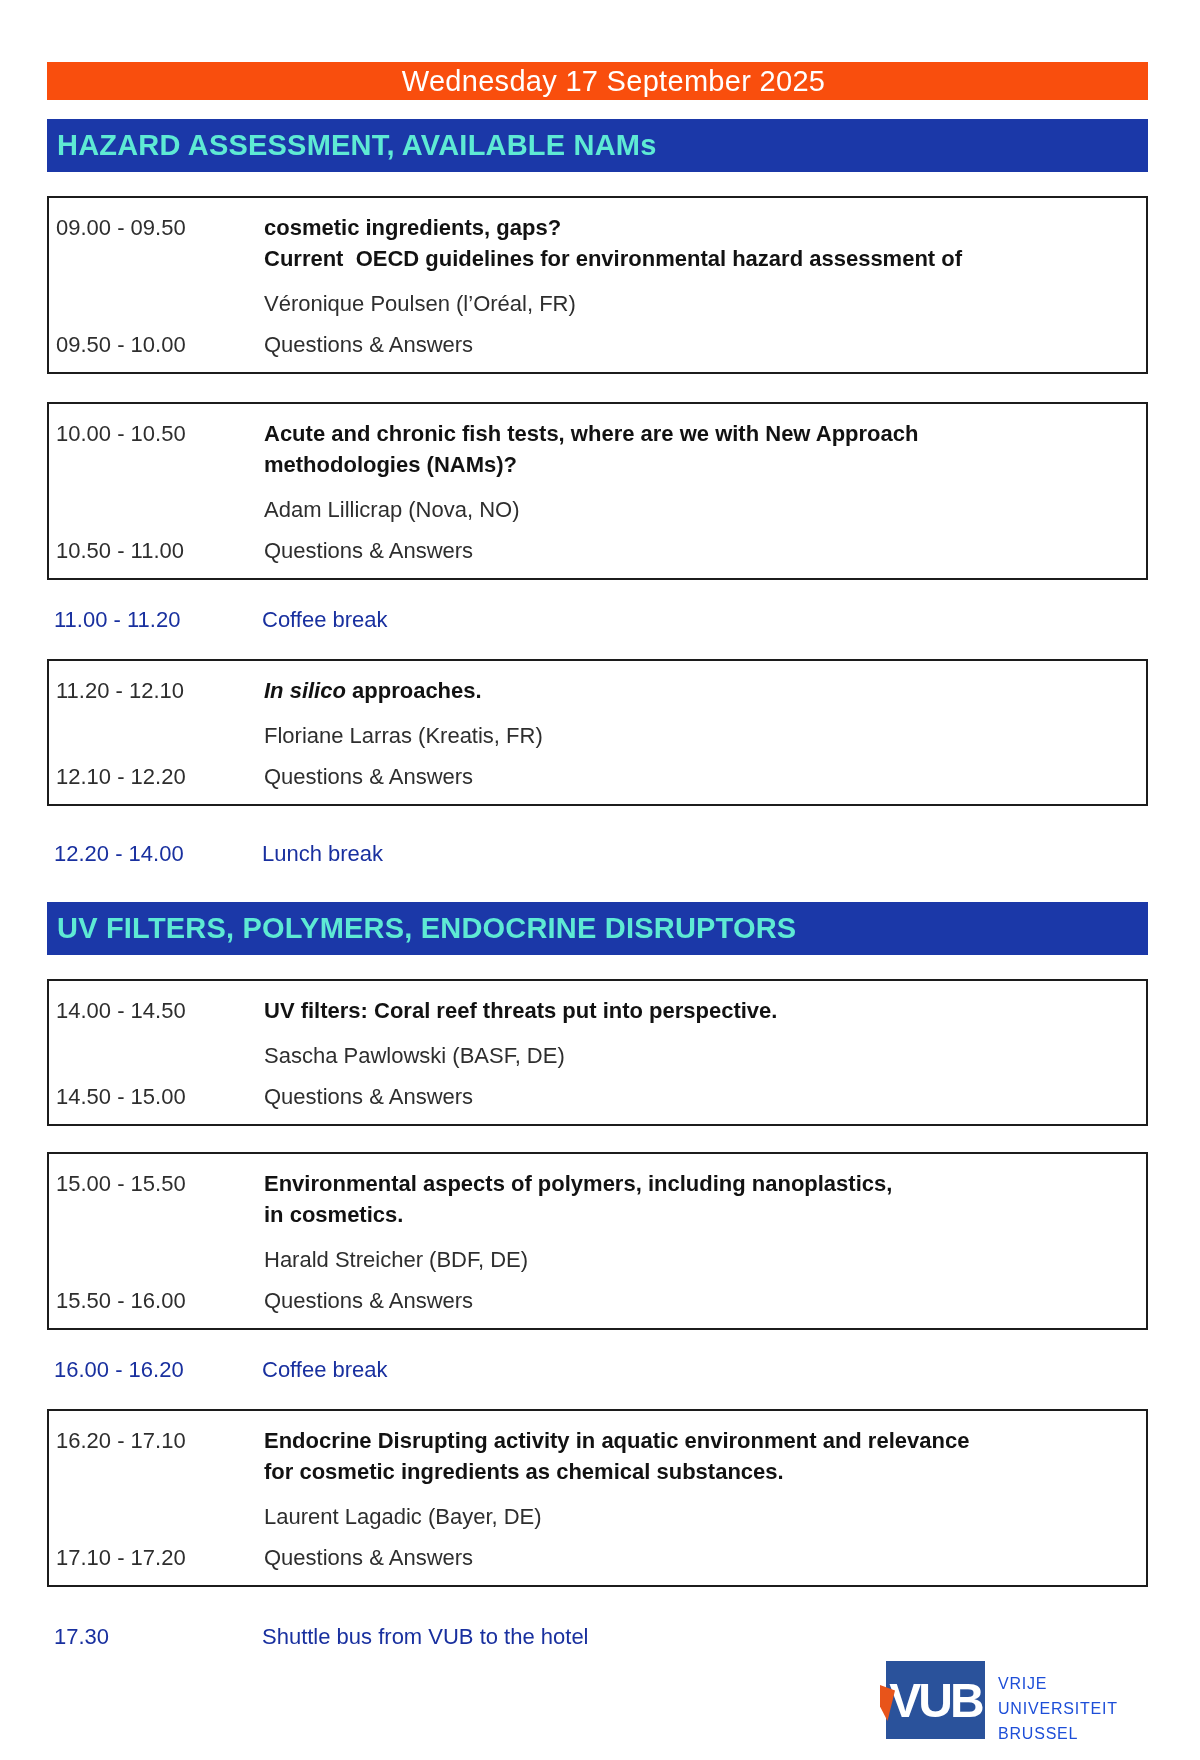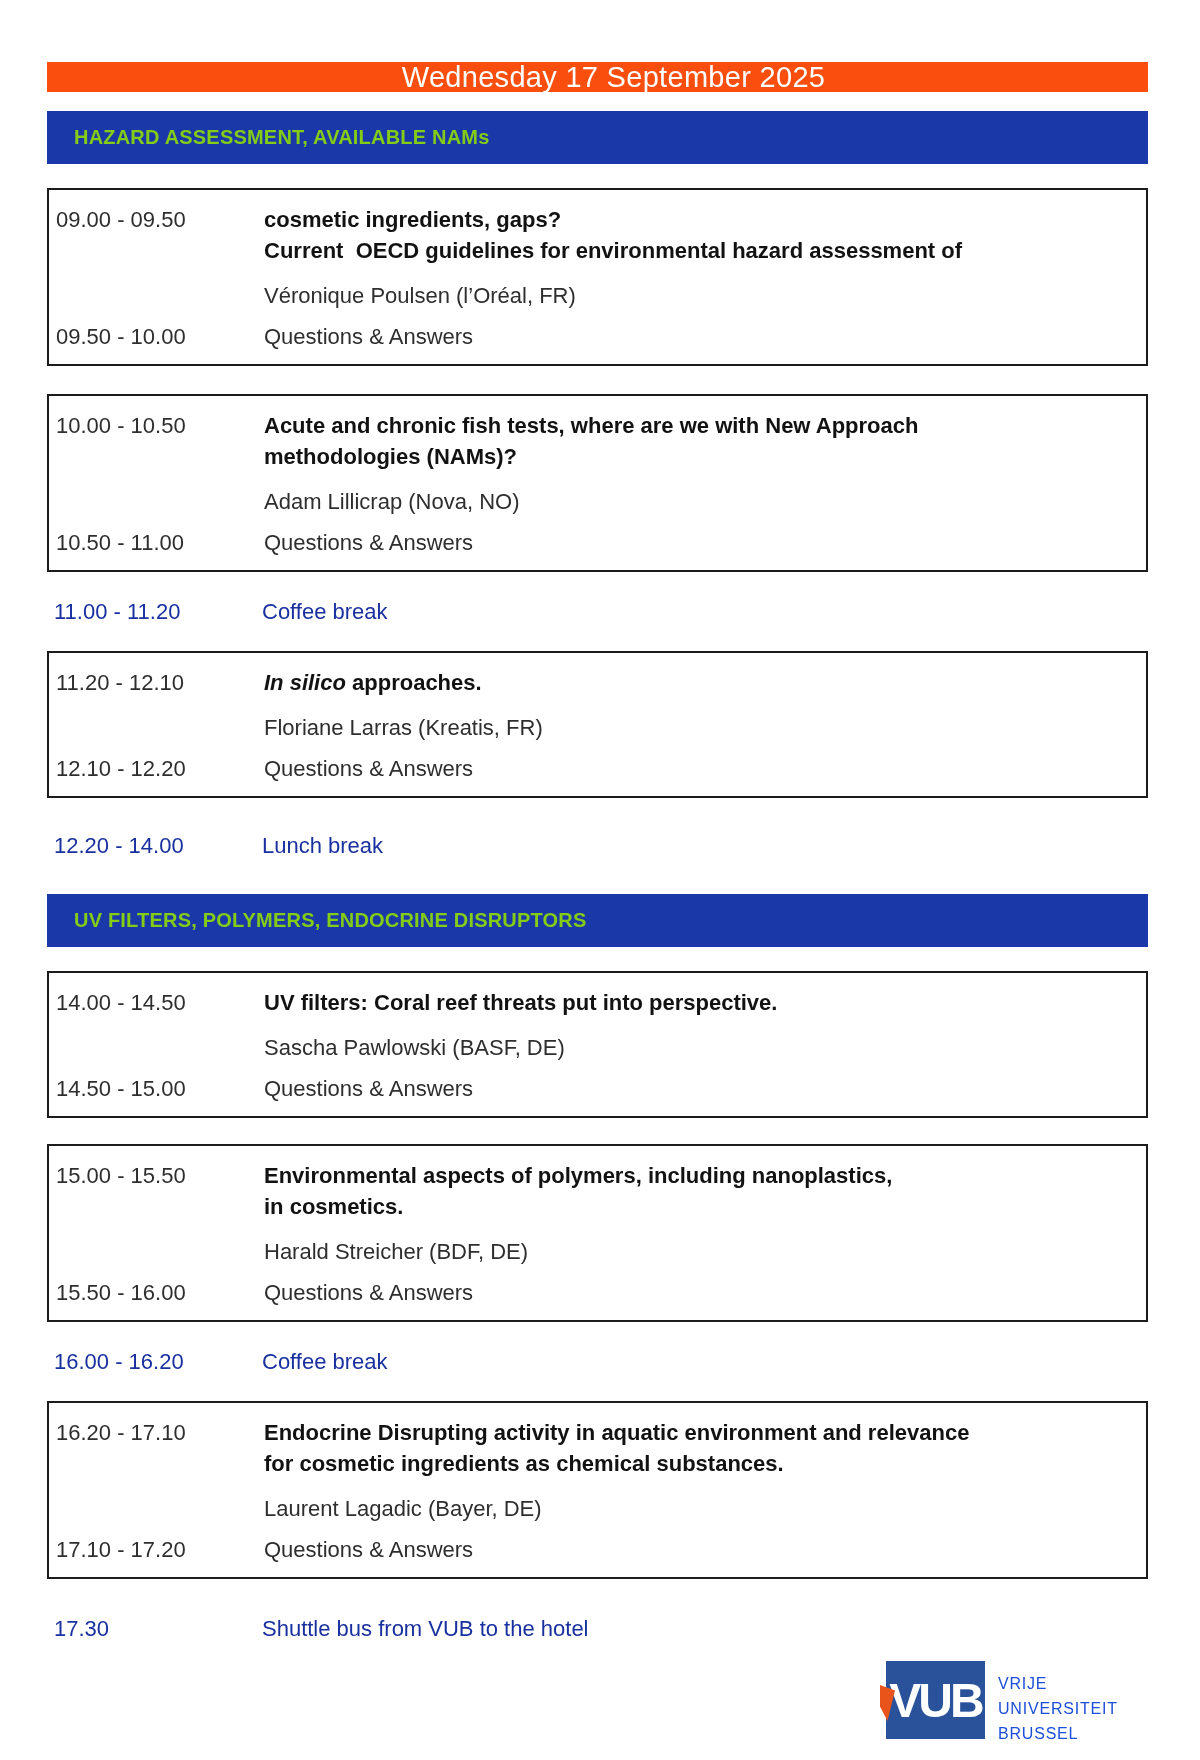--- a/index.html
+++ b/index.html
@@ -3,28 +3,28 @@
 <meta charset="utf-8">
 <style>
   html, body { margin:0; padding:0; background:#ffffff; }
   .page {
     width:1200px; height:1760px; position:relative; overflow:hidden;
     background:#ffffff; font-family:"Liberation Sans", sans-serif; color:#2b2b2b;
   }
   .content { position:absolute; left:47px; top:62px; width:1101px; }
 
   .banner-orange {
-    background:#F94E0D; height:30px; color:#ffffff;
+    background:#F94E0D; height:38px; color:#ffffff;
     display:flex; align-items:center; justify-content:center;
     font-size:29px; letter-spacing:0.3px;padding-left:32px;
   }
   .banner-blue {
-    background:#1B38A8; height:53px; color:#84cc16;
-    display:flex; align-items:center; padding-left:27px;
-    font-size:20px; font-weight:bold; letter-spacing:0.2px;
+    background:#1B38A8; height:53px; color:#5eead4;
+    display:flex; align-items:center; padding-left:10px;
+    font-size:29px; font-weight:bold; letter-spacing:0.2px;
   }
 
   .session-box { border:2.5px solid #1c1c1c; padding:14px 0 12px 0; background:#ffffff; }
 
   .row { display:flex; font-size:22px; line-height:31px; }
   .time-cell { flex:0 0 208px; width:208px; padding-left:7px; color:#2e2e2e; }
   .desc-cell { flex:1; padding-right:24px; color:#2e2e2e; }
 
   .row-title { margin-bottom:14px; }
   .row-speaker { margin-bottom:10px; }

